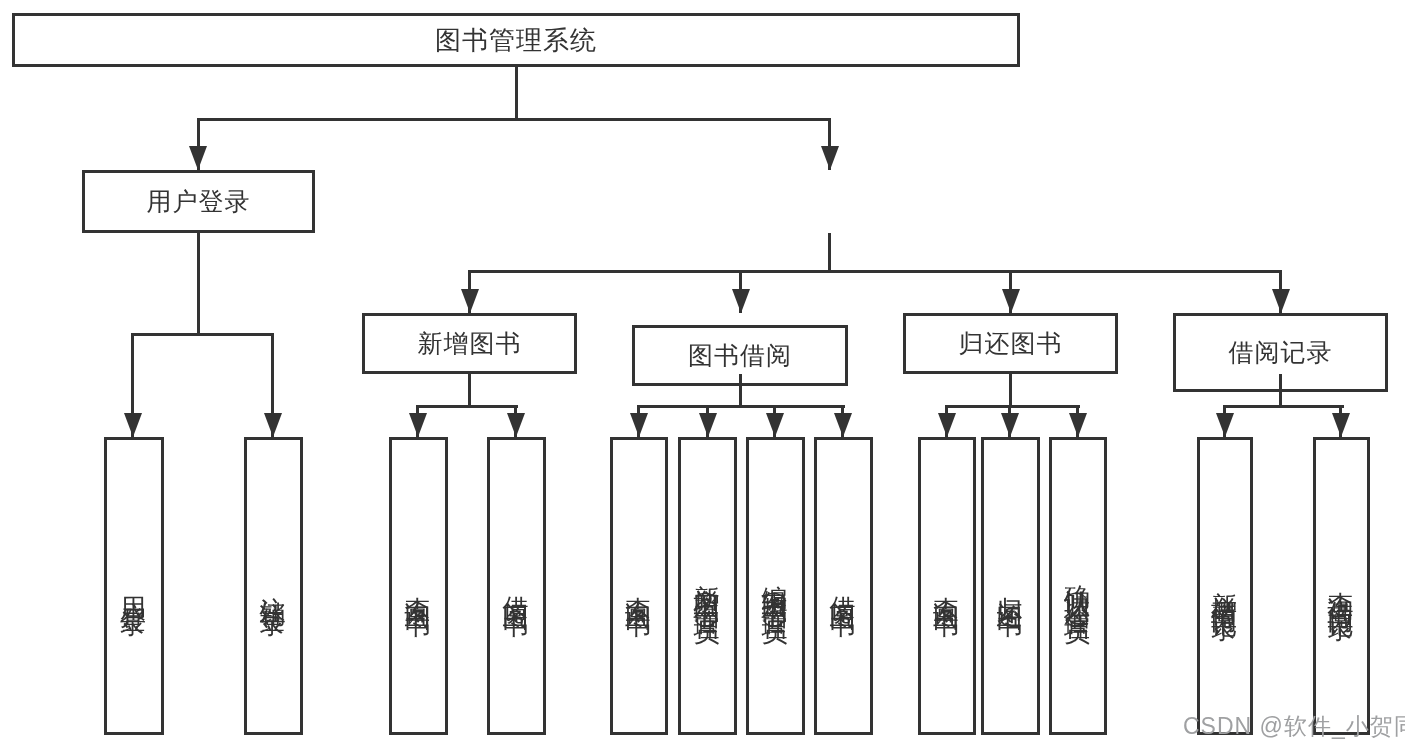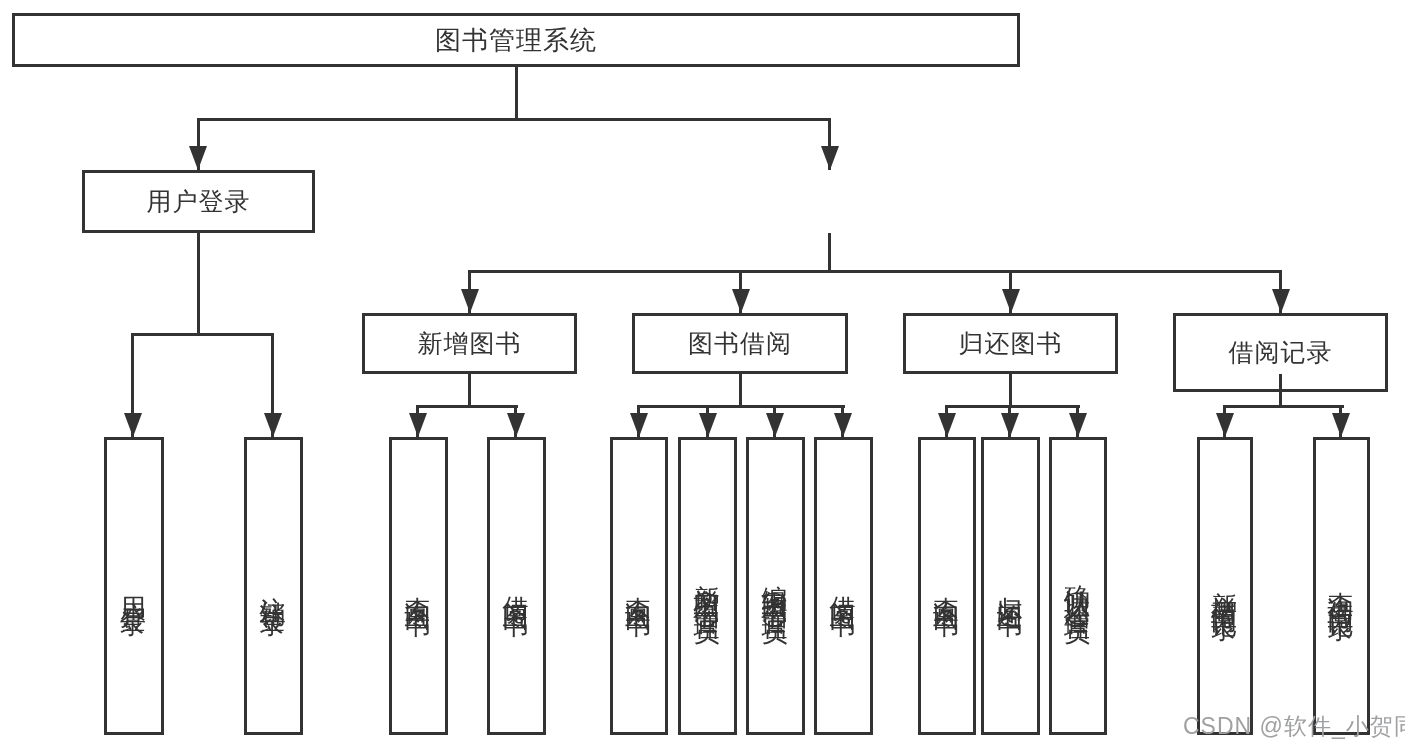--- a/index.html
+++ b/index.html
@@ -55,21 +55,21 @@
   <div class="vl" style="left:468px; top:270px; height:43px;"></div>
   <div class="ar" style="left:461px; top:289px;"></div>
   <div class="vl" style="left:739px; top:270px; height:43px;"></div>
   <div class="ar" style="left:732px; top:289px;"></div>
   <div class="vl" style="left:1009px; top:270px; height:43px;"></div>
   <div class="ar" style="left:1002px; top:289px;"></div>
   <div class="vl" style="left:1279px; top:270px; height:43px;"></div>
   <div class="ar" style="left:1272px; top:289px;"></div>
 
   <div class="box-h" style="left:362px; top:313px; width:215px; height:61px;">新增图书</div>
-  <div class="box-h" style="left:632px; top:313px; width:216px; height:61px;">图书借阅</div>
+  <div class="box-h" style="left:632px; top:325px; width:216px; height:61px;">图书借阅</div>
   <div class="box-h" style="left:903px; top:313px; width:215px; height:61px;">归还图书</div>
   <div class="box-h" style="left:1173px; top:313px; width:215px; height:79px;">借阅记录</div>
 
   <div class="vl" style="left:468px; top:374px; height:33px;"></div>
   <div class="hl" style="left:417px; top:405px; width:101px;"></div>
   <div class="vl" style="left:416px; top:405px; height:32px;"></div>
   <div class="ar" style="left:409px; top:413px;"></div>
   <div class="vl" style="left:514px; top:405px; height:32px;"></div>
   <div class="ar" style="left:507px; top:413px;"></div>
 

